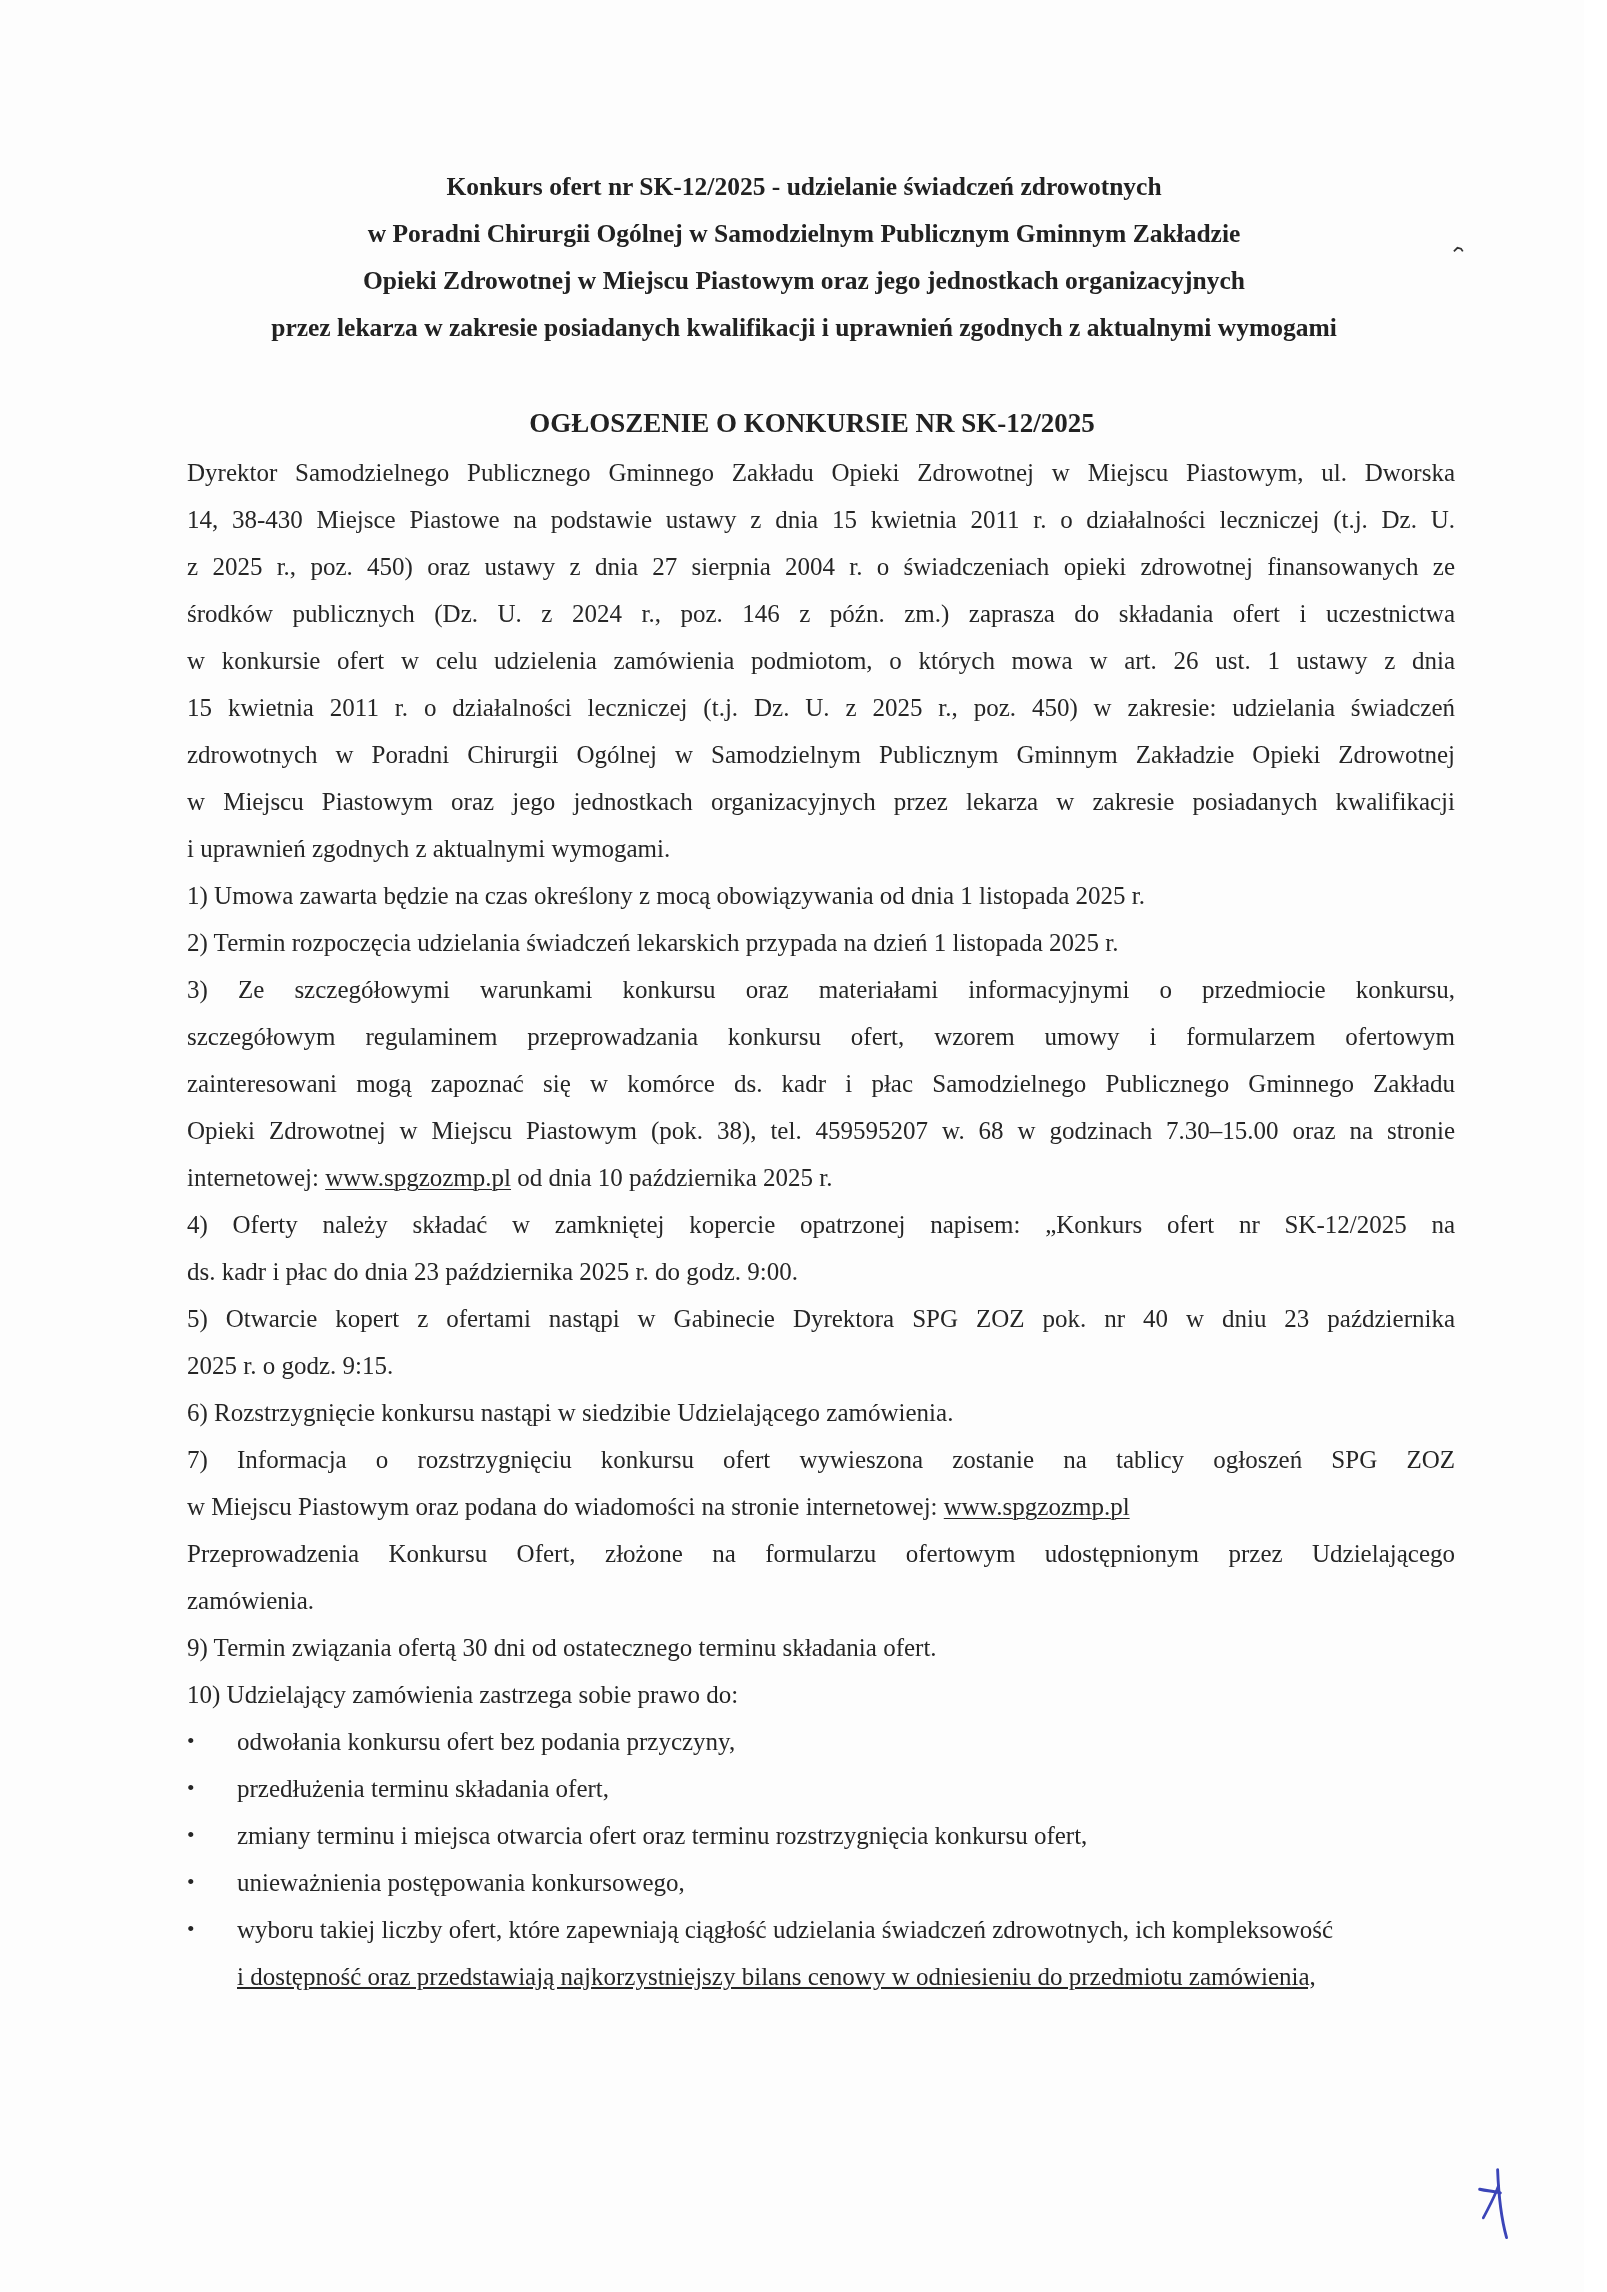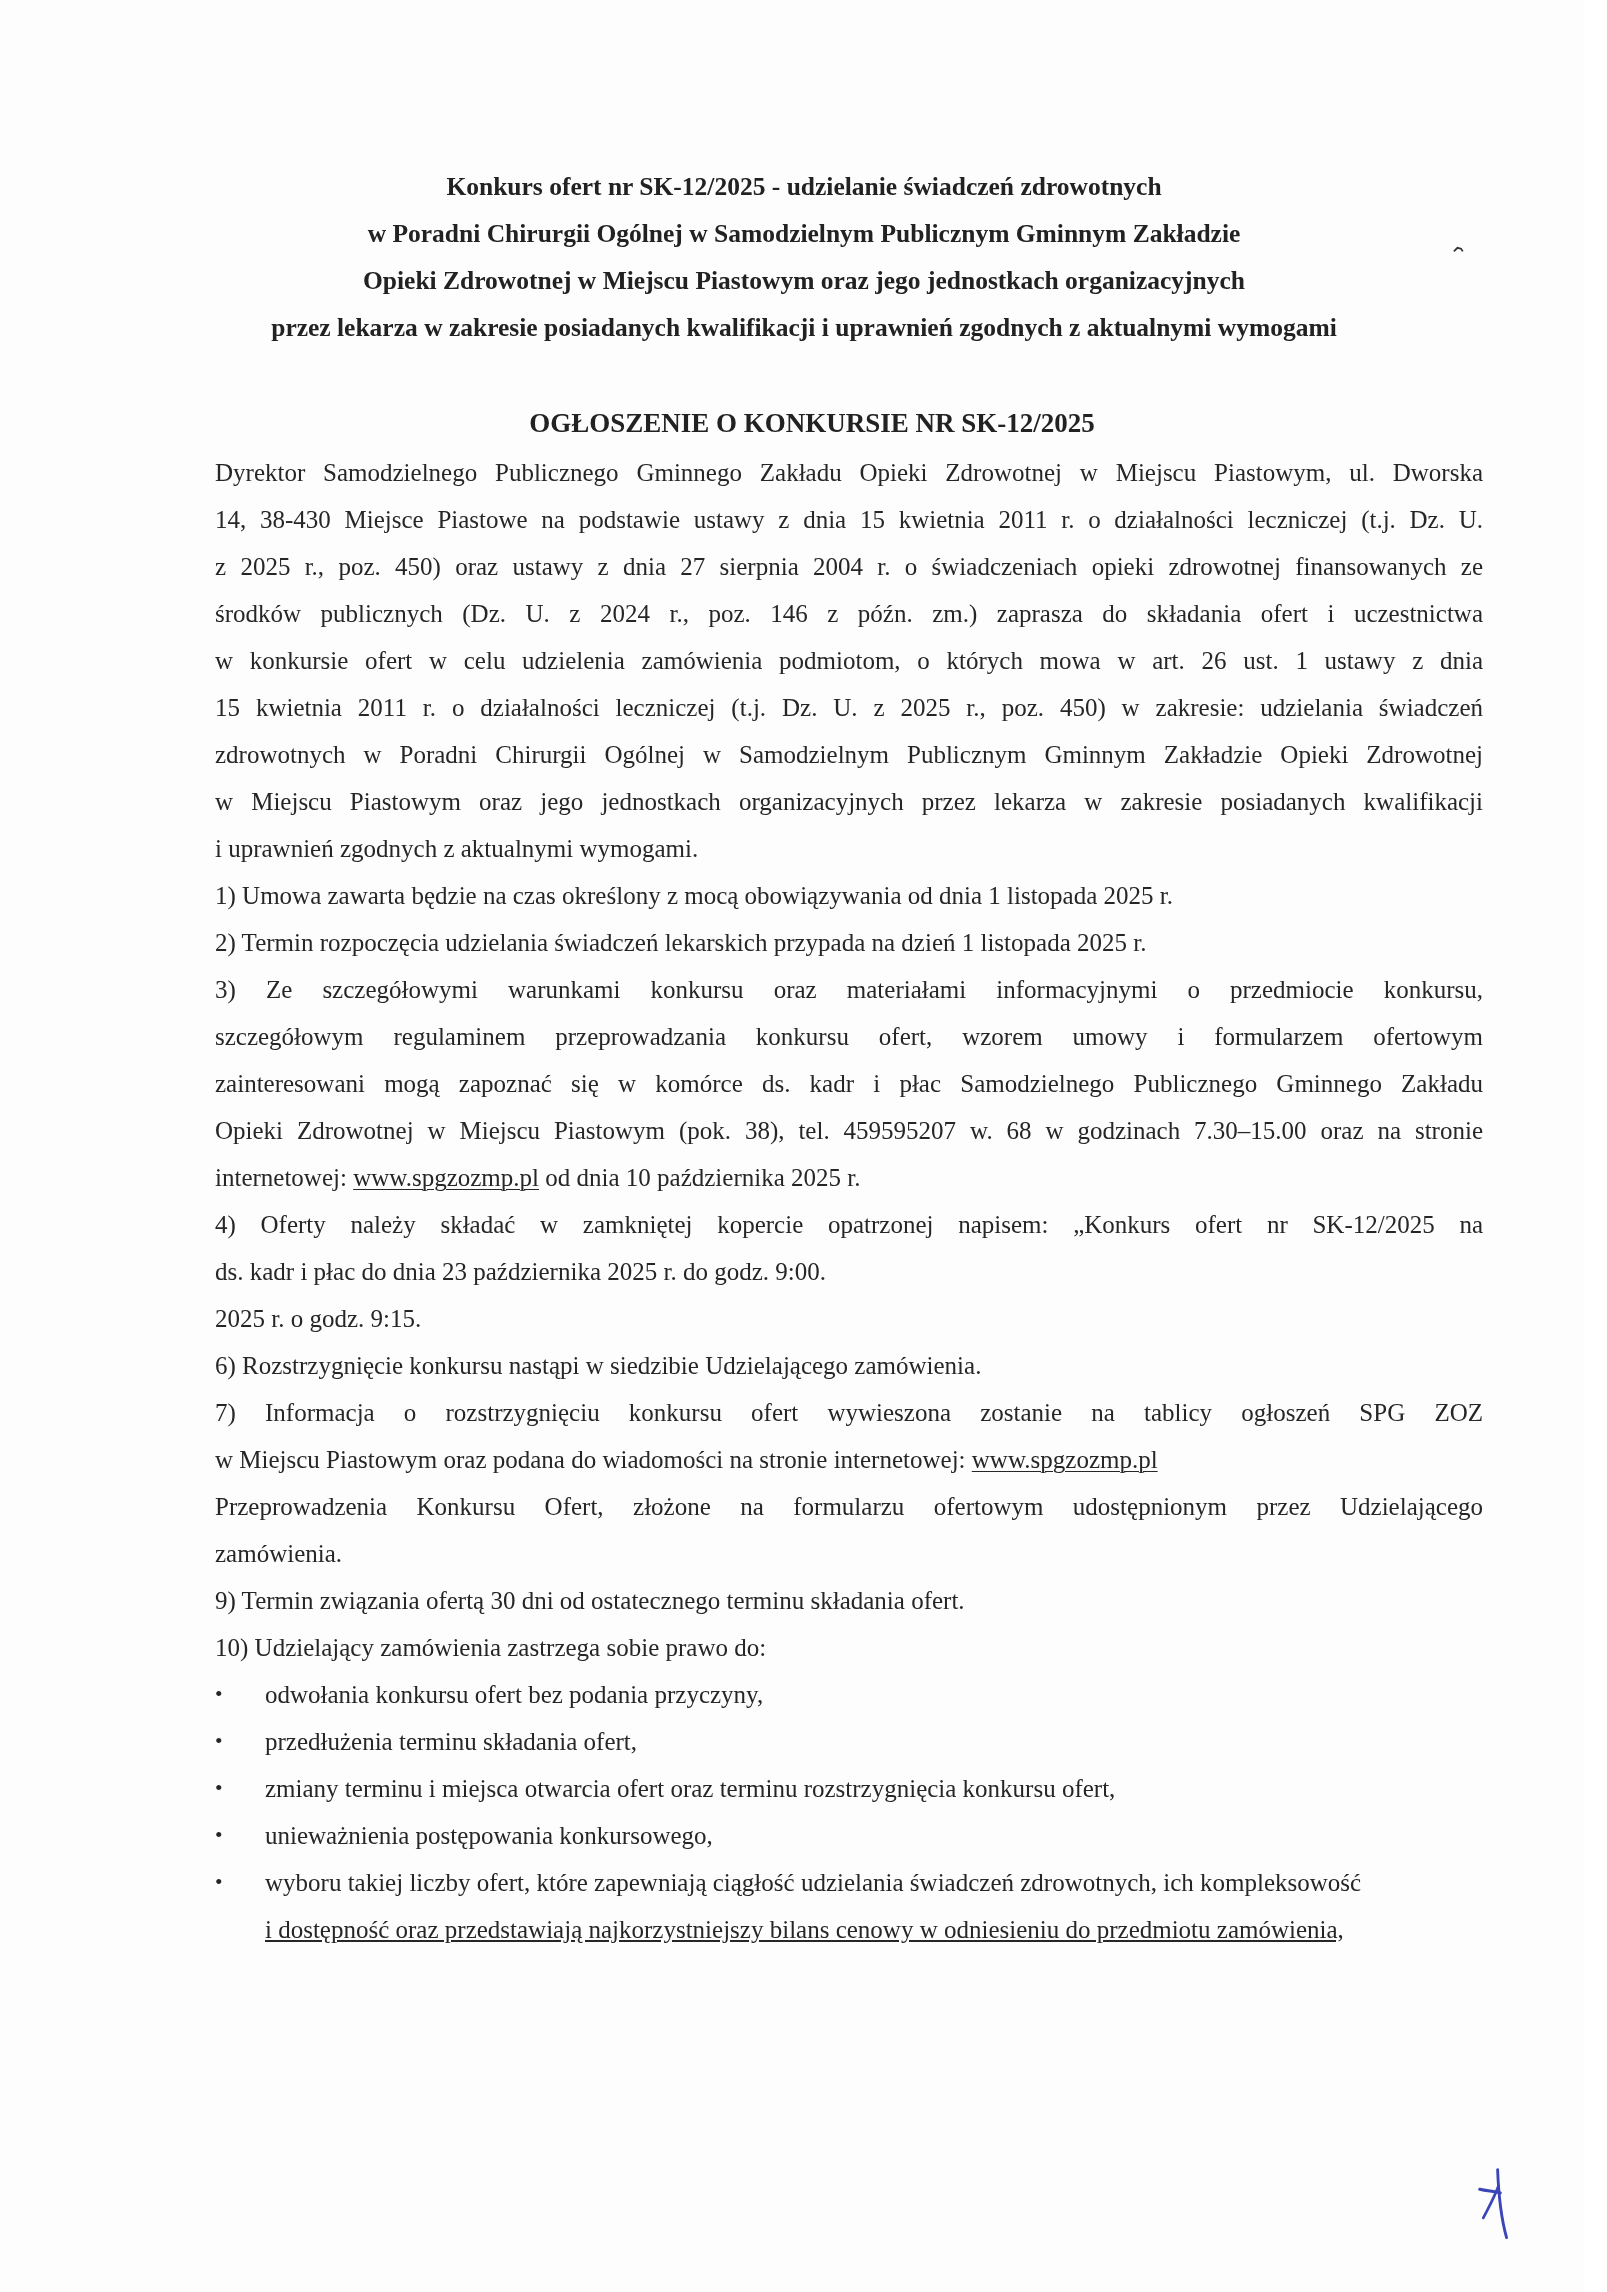--- a/index.html
+++ b/index.html
@@ -3,21 +3,21 @@
 <meta charset="utf-8">
 <style>
   html, body { margin:0; padding:0; background:#ffffff; }
   body { width:1608px; height:2293px; position:relative; overflow:hidden;
          font-family:"Liberation Serif","DejaVu Serif",serif; color:#262626; }
   .page { position:absolute; left:0; top:0; width:1584px; height:2293px; background:#fdfdfd; }
   .title-block { position:absolute; left:0; top:163px; width:1608px; }
   .title-line { text-align:center; font-weight:bold; font-size:25.5px; line-height:47px; height:47px; white-space:nowrap; color:#222; }
   .notice-heading { position:absolute; left:0; top:400px; width:1608px; text-align:center;
          font-weight:bold; font-size:27px; line-height:47px; white-space:nowrap; color:#222;padding-left:8px; }
-  .body { position:absolute; left:187px; top:449px; width:1268px;margin-left:28px; }
+  .body { position:absolute; left:187px; top:449px; width:1268px; }
   .line { font-size:25px; line-height:47px; height:47px; white-space:nowrap; overflow:visible; }
   .line.j { text-align:justify; text-align-last:justify; white-space:normal; overflow:hidden; }
   .bullet-line { position:relative; padding-left:50px; }
   .bullet { position:absolute; left:0; top:0; font-size:21.5px; line-height:47px; }
   .indent { padding-left:50px;text-decoration:underline; }
   a.link { color:#262626; text-decoration:underline; text-decoration-thickness:0.9px; text-underline-offset:2.7px; }
   .signature { position:absolute; left:1476px; top:2166px; width:45px; height:77px; }
   .speck { position:absolute; left:1453px; top:240px; width:10.7px; height:7.2px; }
 </style>
 </head>
@@ -64,20 +64,21 @@
       <div class="line j">Opieki Zdrowotnej w Miejscu Piastowym (pok. 38), tel. 459595207 w. 68 w godzinach 7.30–15.00 oraz na stronie</div>
       <div class="line"><span>internetowej: </span><a class="link">www.spgzozmp.pl</a><span> od dnia 10 października 2025 r.</span></div>
     </div>
 
     <div>
       <div class="line j">4) Oferty należy składać w zamkniętej kopercie opatrzonej napisem: „Konkurs ofert nr SK-12/2025  na</div>
       <div class="line">ds. kadr i płac do dnia 23 października 2025 r. do godz. 9:00.</div>
     </div>
 
     <div>
+      <div class="line j">5) Otwarcie kopert z ofertami nastąpi w Gabinecie Dyrektora SPG ZOZ pok. nr 40 w dniu 23 października</div>
       <div class="line">2025 r. o godz. 9:15.</div>
     </div>
 
     <div class="line">6) Rozstrzygnięcie konkursu nastąpi w siedzibie Udzielającego zamówienia.</div>
 
     <div>
       <div class="line j">7) Informacja o rozstrzygnięciu konkursu ofert wywieszona zostanie na tablicy ogłoszeń SPG ZOZ</div>
       <div class="line"><span>w Miejscu Piastowym oraz podana do wiadomości na stronie internetowej: </span><a class="link">www.spgzozmp.pl</a></div>
     </div>
 

